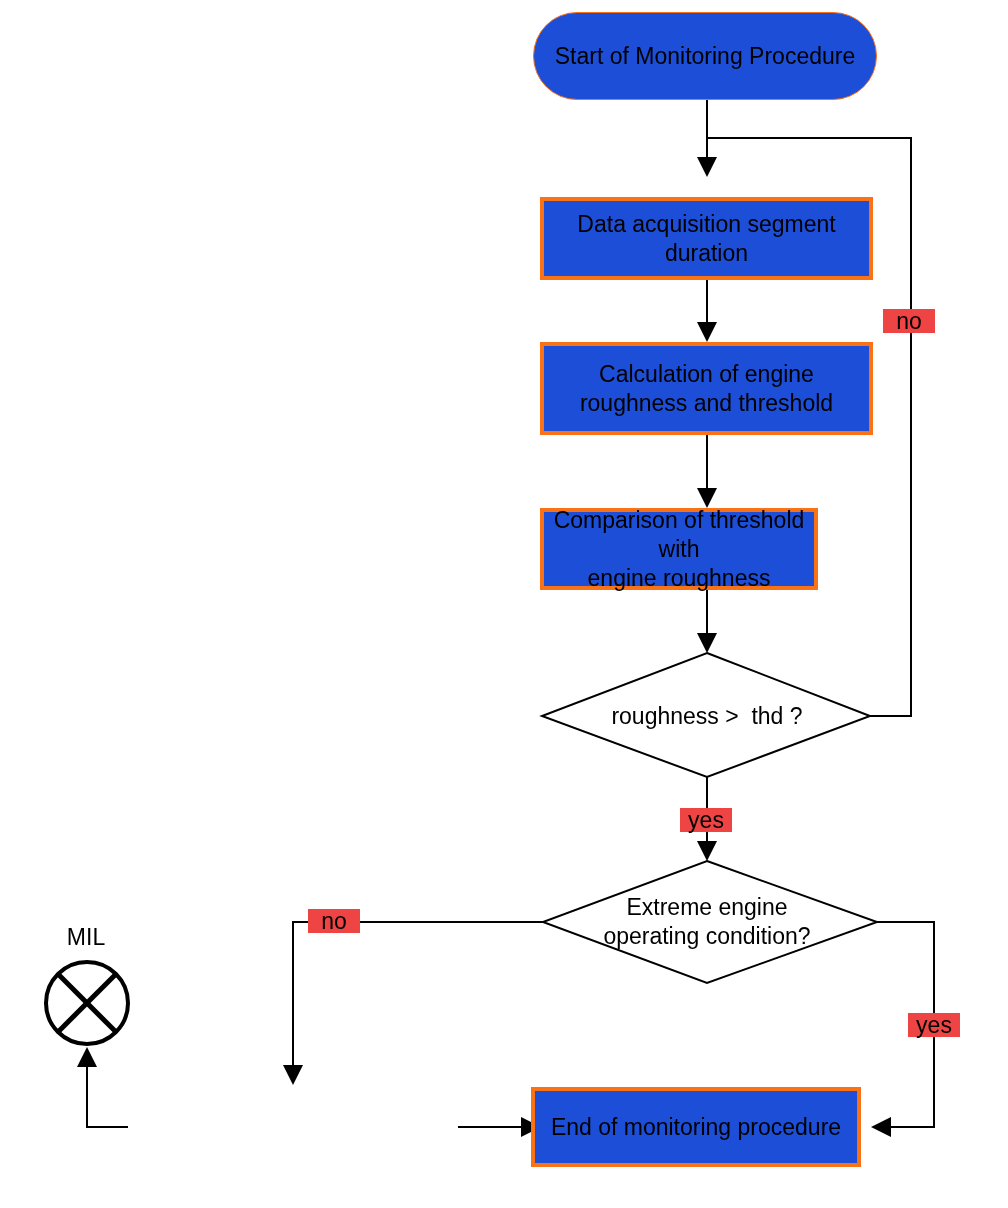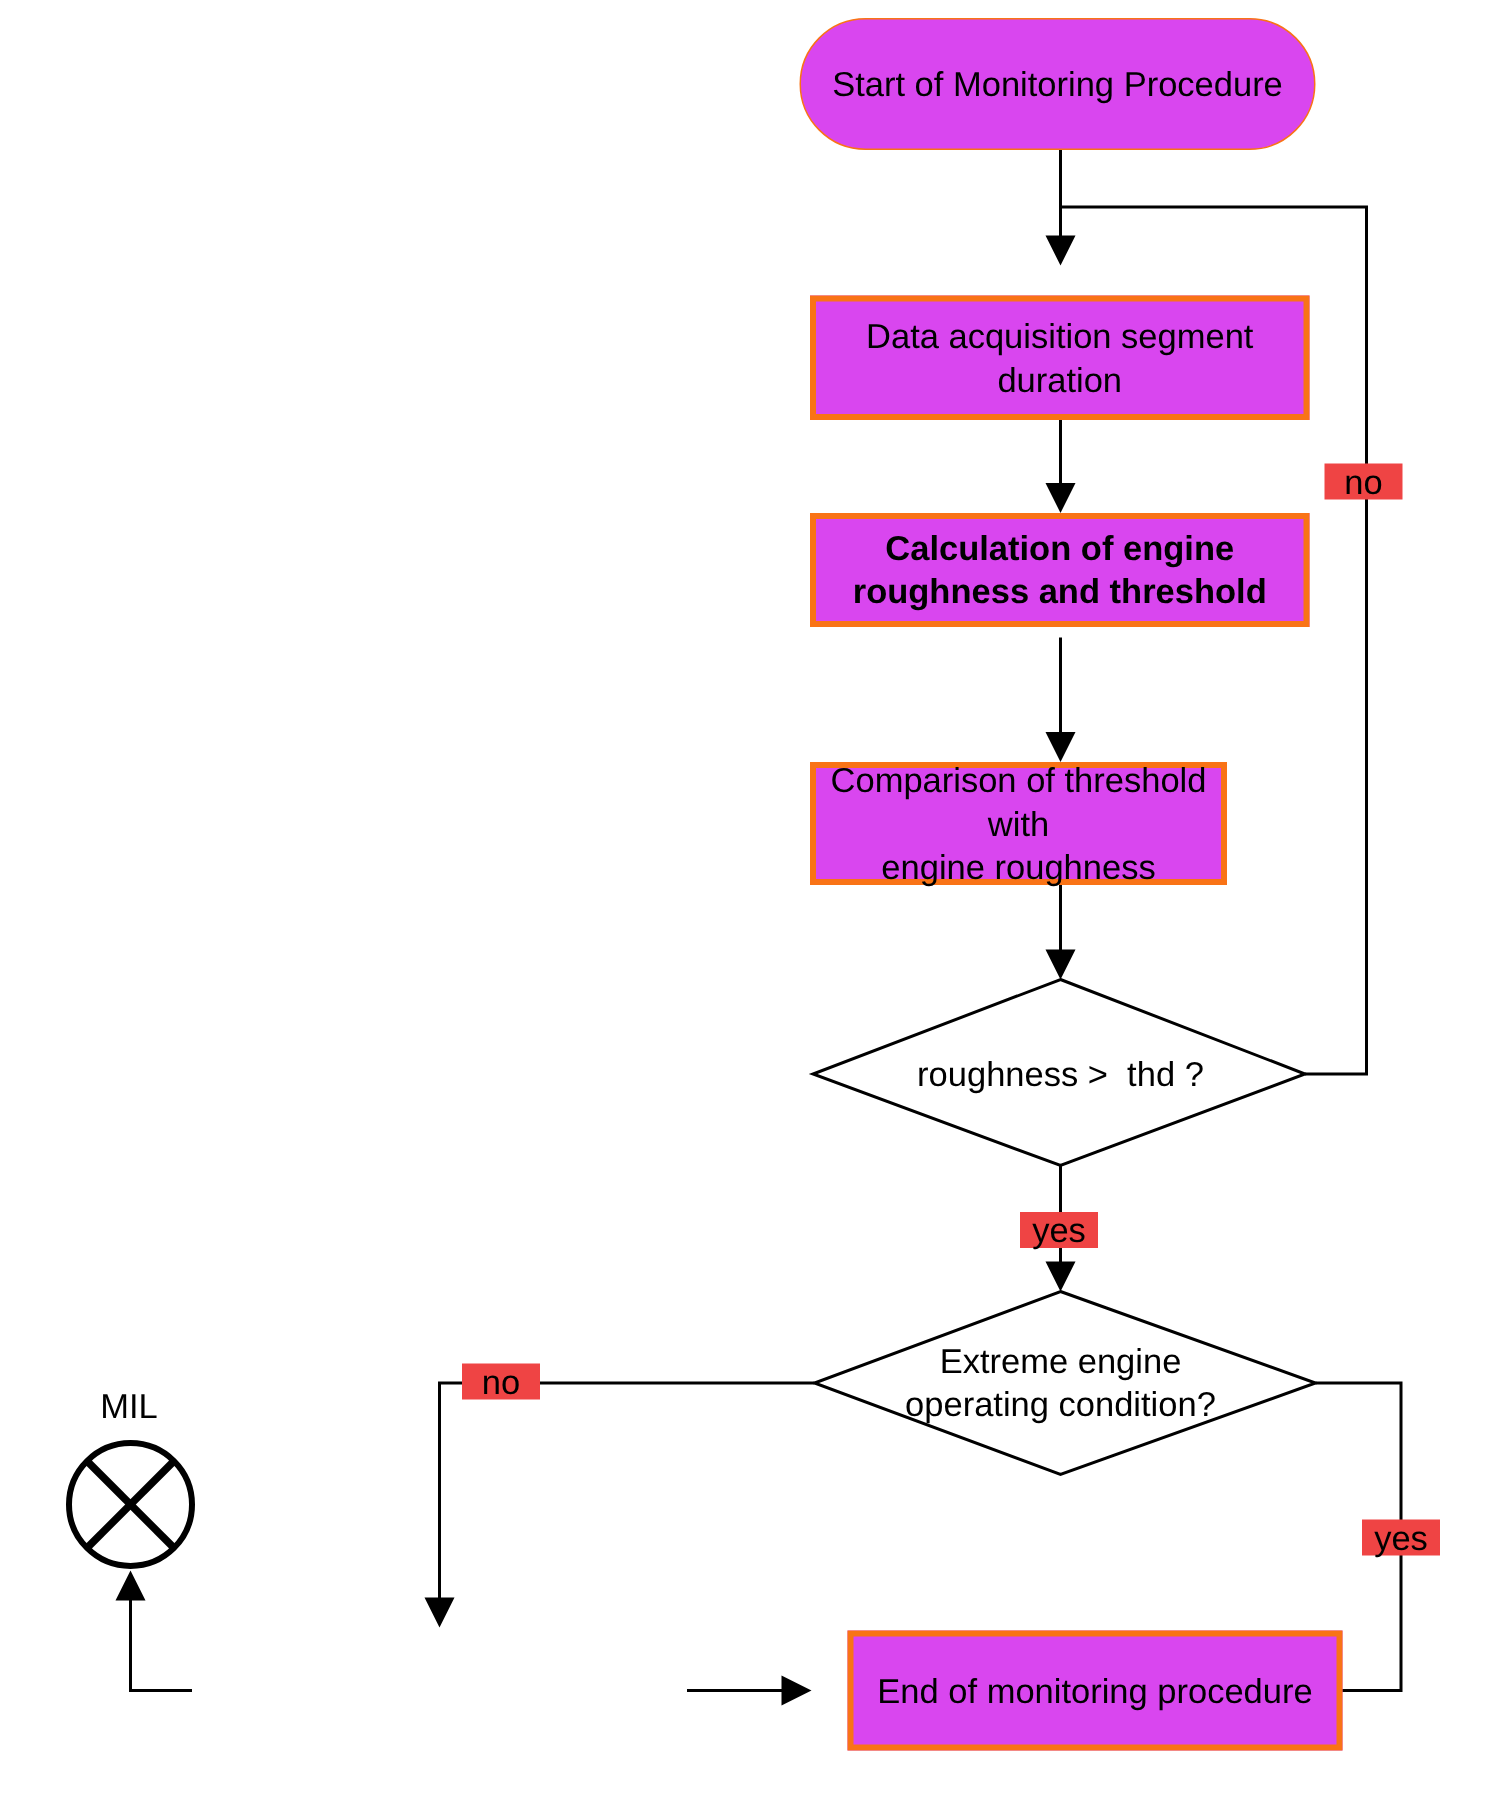--- a/index.html
+++ b/index.html
@@ -19,40 +19,40 @@
   }
   #wires {
     position: absolute;
     left: 0;
     top: 0;
   }
   .node {
     position: absolute;
     box-sizing: border-box;
     border: 4px solid #f97316;
-    background: #d946ef;
+    background: #1d4ed8;
     display: flex;
     align-items: center;
     justify-content: center;
     text-align: center;
     line-height: 29px;
     white-space: pre-wrap;
     z-index: 2;
   }
   .terminator {
     left: 533px; top: 12px;
     width: 344px; height: 88px;
     border-radius: 44px;
     border-width: 1.5px;
   }
   .box-acquisition { left: 540px; top: 177px;  width: 333px; height: 83px; margin-top: 20px; }
-  .box-calculation { left: 540px; top: 342px;  width: 333px; height: 76px; font-weight: bold; }
+  .box-calculation { left: 540px; top: 342px;  width: 333px; height: 93px; }
   .box-comparison  { left: 540px; top: 508px;  width: 278px; height: 82px; }
   .box-fault       { left: 128px; top: 1085px; width: 331px; height: 83px; }
-  .box-end         { left: 565px; top: 1087px; width: 330px; height: 80px; }
+  .box-end         { left: 531px; top: 1087px; width: 330px; height: 80px; }
   .diamond-text {
     position: absolute;
     width: 310px;
     text-align: center;
     line-height: 29px;
     white-space: pre-wrap;
     z-index: 3;
   }
   .d1-text { left: 552px; top: 702px; }
   .d2-text { left: 552px; top: 893px; }

